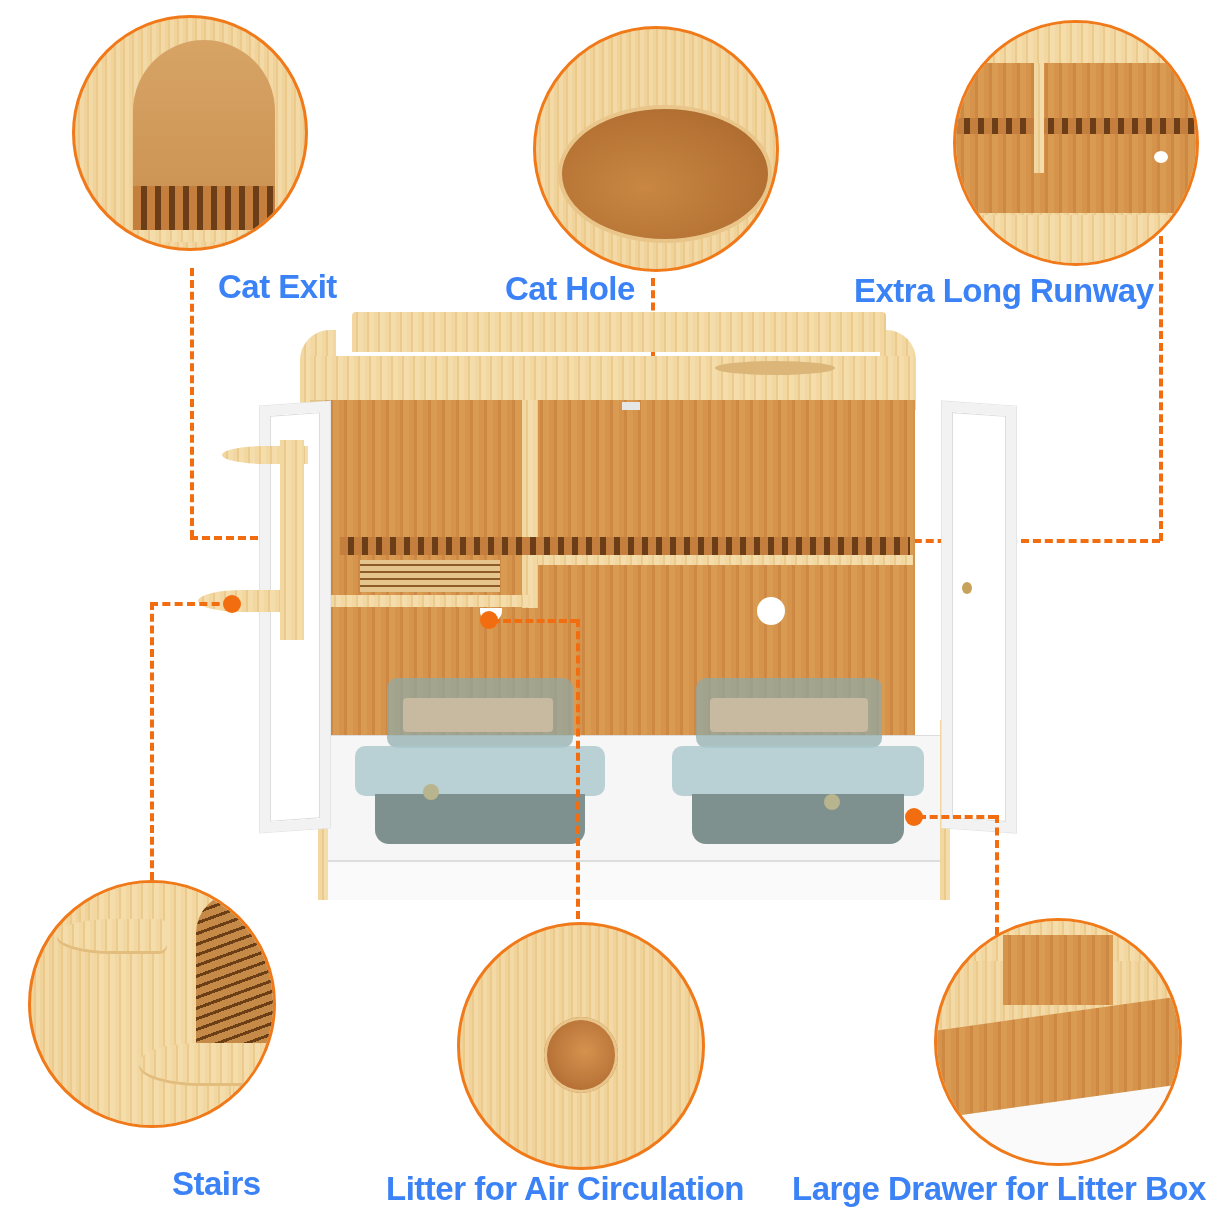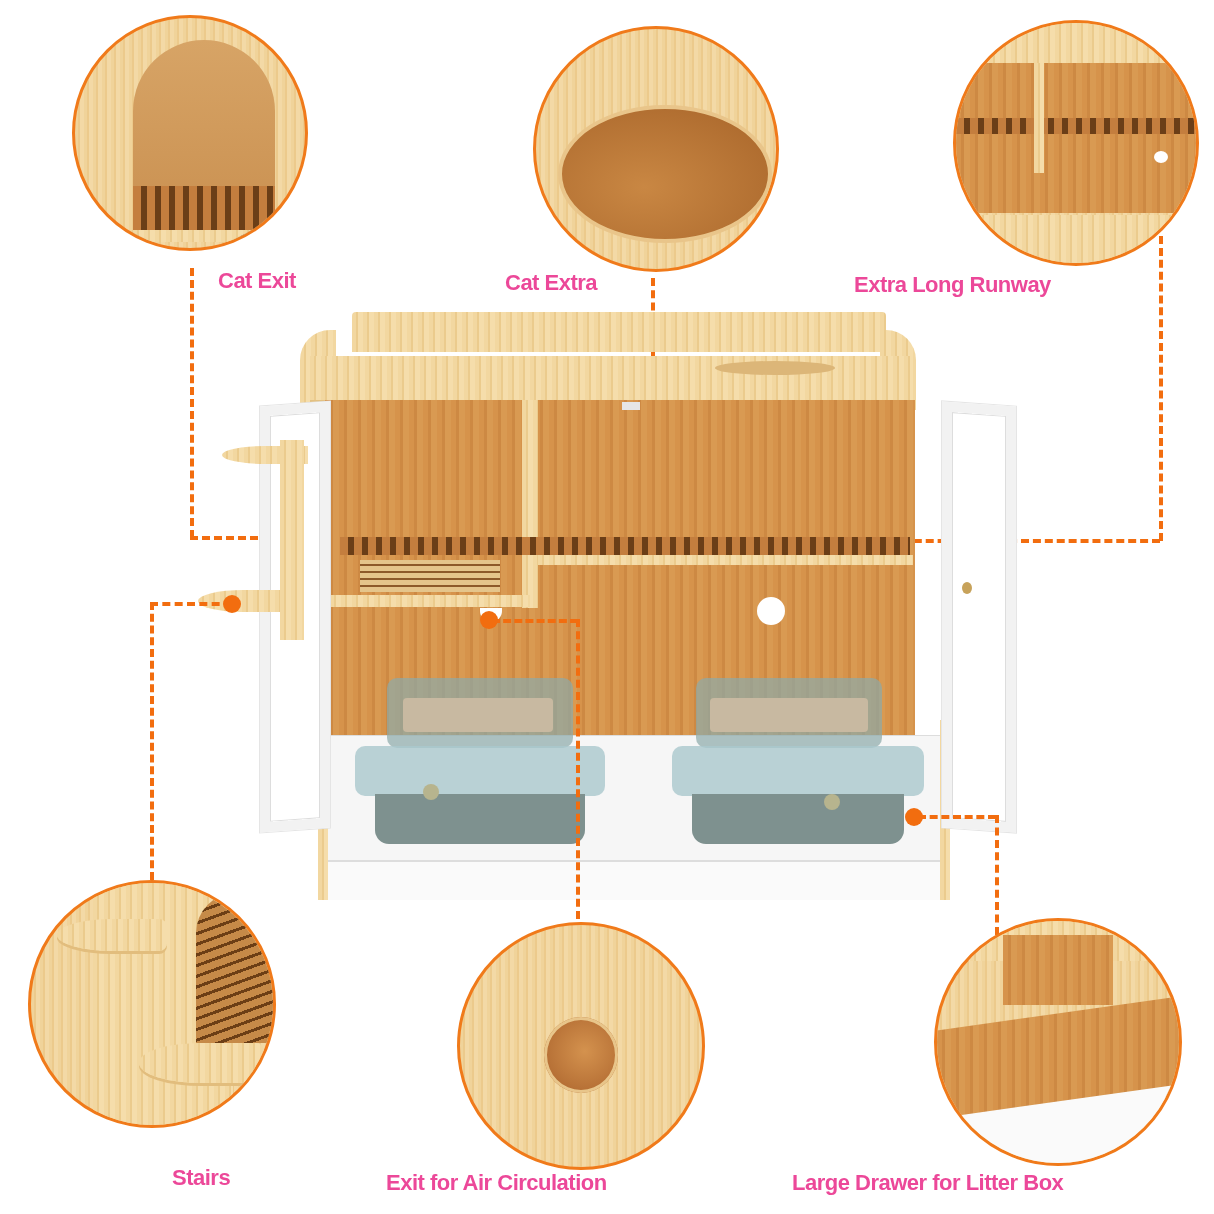--- a/index.html
+++ b/index.html
@@ -1,20 +1,20 @@
 <!DOCTYPE html>
 <html><head>
 <meta charset="utf-8">
 <style>
   html,body{margin:0;padding:0;background:#ffffff;}
   body{width:1214px;height:1214px;position:relative;overflow:hidden;font-family:"Liberation Sans",sans-serif;}
   .abs{position:absolute;}
   .circle{position:absolute;border-radius:50%;border:3px solid #f07a1a;overflow:hidden;box-sizing:border-box;
     background:repeating-linear-gradient(90deg,#f0d39a 0 3px,#ecca8c 3px 5px,#f3d9a6 5px 9px);}
-  .label{position:absolute;color:#ec4899;font-weight:bold;font-size:22px;letter-spacing:-0.5px;white-space:nowrap;
+  .label{position:absolute;color:#3b82f6;font-weight:bold;font-size:33px;letter-spacing:-0.5px;white-space:nowrap;
     font-family:"Liberation Sans",sans-serif;}
   .dash-h{position:absolute;height:0;border-top:4px dashed #f26d0f;}
   .dash-v{position:absolute;width:0;border-left:4px dashed #f26d0f;}
   .dot{position:absolute;width:18px;height:18px;border-radius:50%;background:#f26d0f;}
   .wood-light{background:repeating-linear-gradient(90deg,#f2d7a0 0 4px,#ebcb8d 4px 6px,#f5ddab 6px 11px);}
   .wood-dark{background:repeating-linear-gradient(90deg,#d6934b 0 5px,#cd8943 5px 8px,#d99a52 8px 14px);}
   .slats{background:repeating-linear-gradient(90deg,#c47e3e 0 8px,#6b3e17 8px 14px);}
   .vent{background:repeating-linear-gradient(0deg,#e5c58b 0 5px,#8d5a2a 5px 7px);}
 </style>
 </head>
@@ -26,21 +26,21 @@
   <div class="abs wood-light" style="left:58px;top:212px;width:142px;height:12px;"></div>
 </div>
 <div class="dash-v" style="left:190px;top:268px;height:270px;"></div>
 <div class="dash-h" style="left:190px;top:536px;width:140px;"></div>
 <div class="dot" style="left:322px;top:530px;"></div>
 <div class="label" style="left:218px;top:268px;">Cat Exit</div>
 
 <div class="circle" style="left:533px;top:26px;width:246px;height:246px;">
   <div class="abs" style="left:22px;top:76px;width:206px;height:130px;border-radius:50%;background:radial-gradient(ellipse at 40% 60%,#c98743,#a8652a);border:4px solid #e9c58a;"></div>
 </div>
-<div class="label" style="left:505px;top:270px;">Cat Extra</div>
+<div class="label" style="left:505px;top:270px;">Cat Hole</div>
 <div class="dash-v" style="left:651px;top:278px;height:94px;"></div>
 <div class="dash-h" style="left:651px;top:370px;width:120px;"></div>
 <div class="dot" style="left:764px;top:363px;"></div>
 
 <div class="circle" style="left:953px;top:20px;width:246px;height:246px;">
   <div class="abs wood-light" style="left:0;top:0;width:246px;height:40px;"></div>
   <div class="abs wood-dark" style="left:0;top:40px;width:246px;height:150px;"></div>
   <div class="abs slats" style="left:0;top:95px;width:246px;height:16px;"></div>
   <div class="abs wood-light" style="left:78px;top:40px;width:10px;height:110px;"></div>
   <div class="abs" style="left:198px;top:128px;width:14px;height:12px;border-radius:50%;background:#fff;"></div>
@@ -115,21 +115,21 @@
   <div class="abs wood-light" style="left:62px;top:0;width:140px;height:248px;"></div>
   <div class="abs" style="left:165px;top:10px;width:90px;height:150px;border-radius:40px 0 0 0;background:repeating-linear-gradient(160deg,#c68a48 0 7px,#6c3e15 7px 10px);"></div>
   <div class="abs wood-light" style="left:26px;top:36px;width:110px;height:32px;border-radius:50% 8px 8px 50%;box-shadow:0 3px 0 #e2bd7d;"></div>
   <div class="abs wood-light" style="left:108px;top:160px;width:125px;height:40px;border-radius:50% 8px 8px 50%;box-shadow:0 3px 0 #e2bd7d;"></div>
 </div>
 <div class="label" style="left:172px;top:1125px;margin-top:40px;">Stairs</div>
 
 <div class="circle" style="left:457px;top:922px;width:248px;height:248px;">
   <div class="abs" style="left:84px;top:92px;width:74px;height:76px;border-radius:50%;background:radial-gradient(circle at 55% 45%,#d4924e,#a8602a);box-shadow:inset 0 0 0 3px #e8c58a;"></div>
 </div>
-<div class="label" style="left:386px;top:1170px;">Exit for Air Circulation</div>
+<div class="label" style="left:386px;top:1170px;">Litter for Air Circulation</div>
 
 <div class="circle" style="left:934px;top:918px;width:248px;height:248px;">
   <div class="abs wood-light" style="left:0;top:0;width:248px;height:40px;"></div>
   <div class="abs wood-dark" style="left:66px;top:14px;width:110px;height:70px;"></div>
   <div class="abs wood-dark" style="left:0;top:92px;width:248px;height:100px;transform:skewY(-8deg);"></div>
   <div class="abs" style="left:0;top:180px;width:248px;height:68px;background:#fafafa;transform:skewY(-8deg);"></div>
 </div>
 <div class="label" style="left:792px;top:1170px;">Large Drawer for Litter Box</div>
 
 </body></html>

